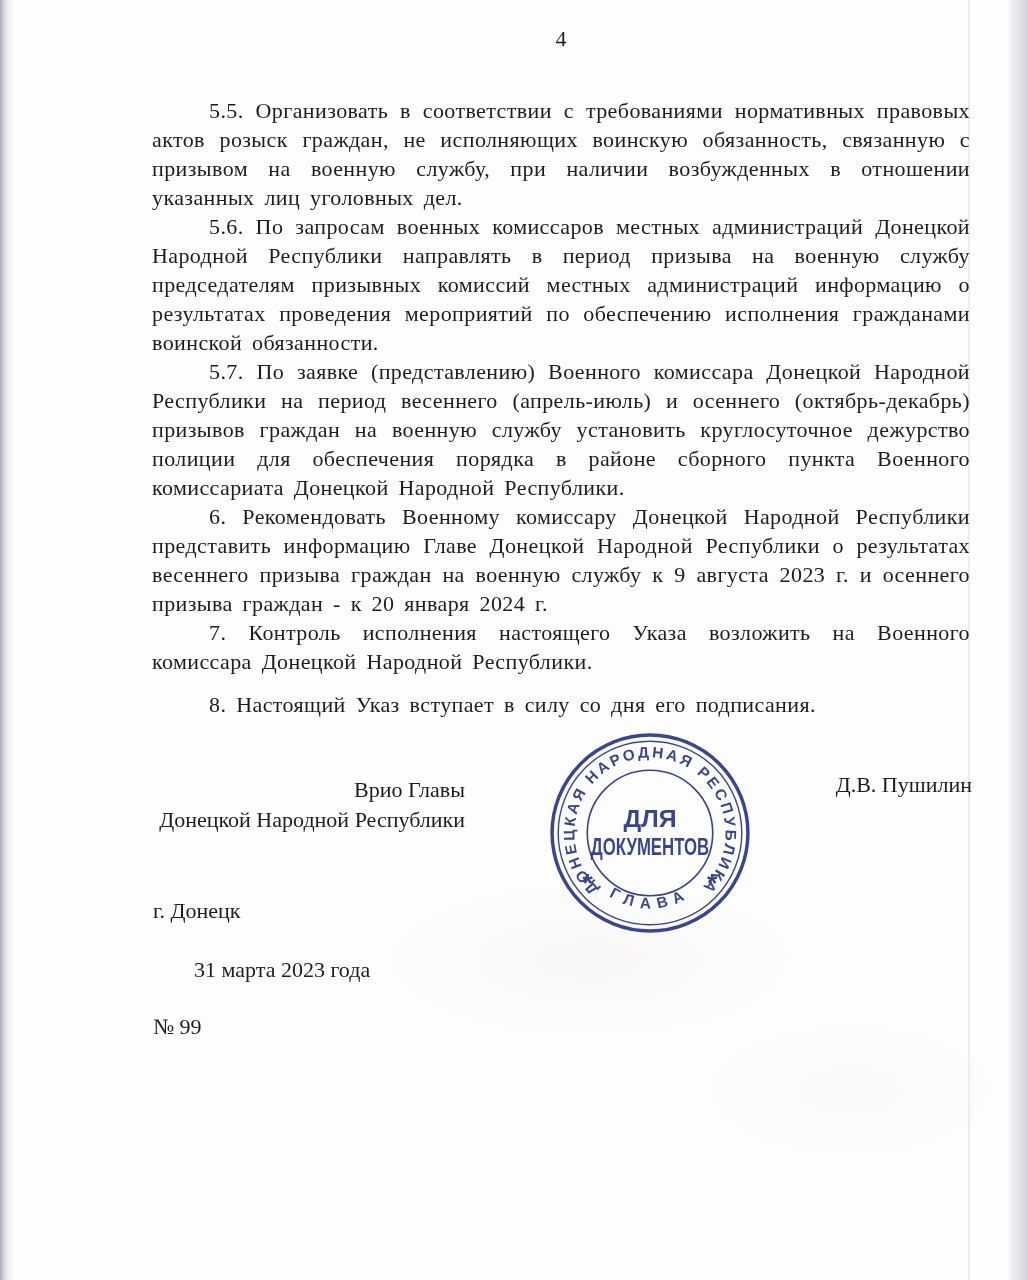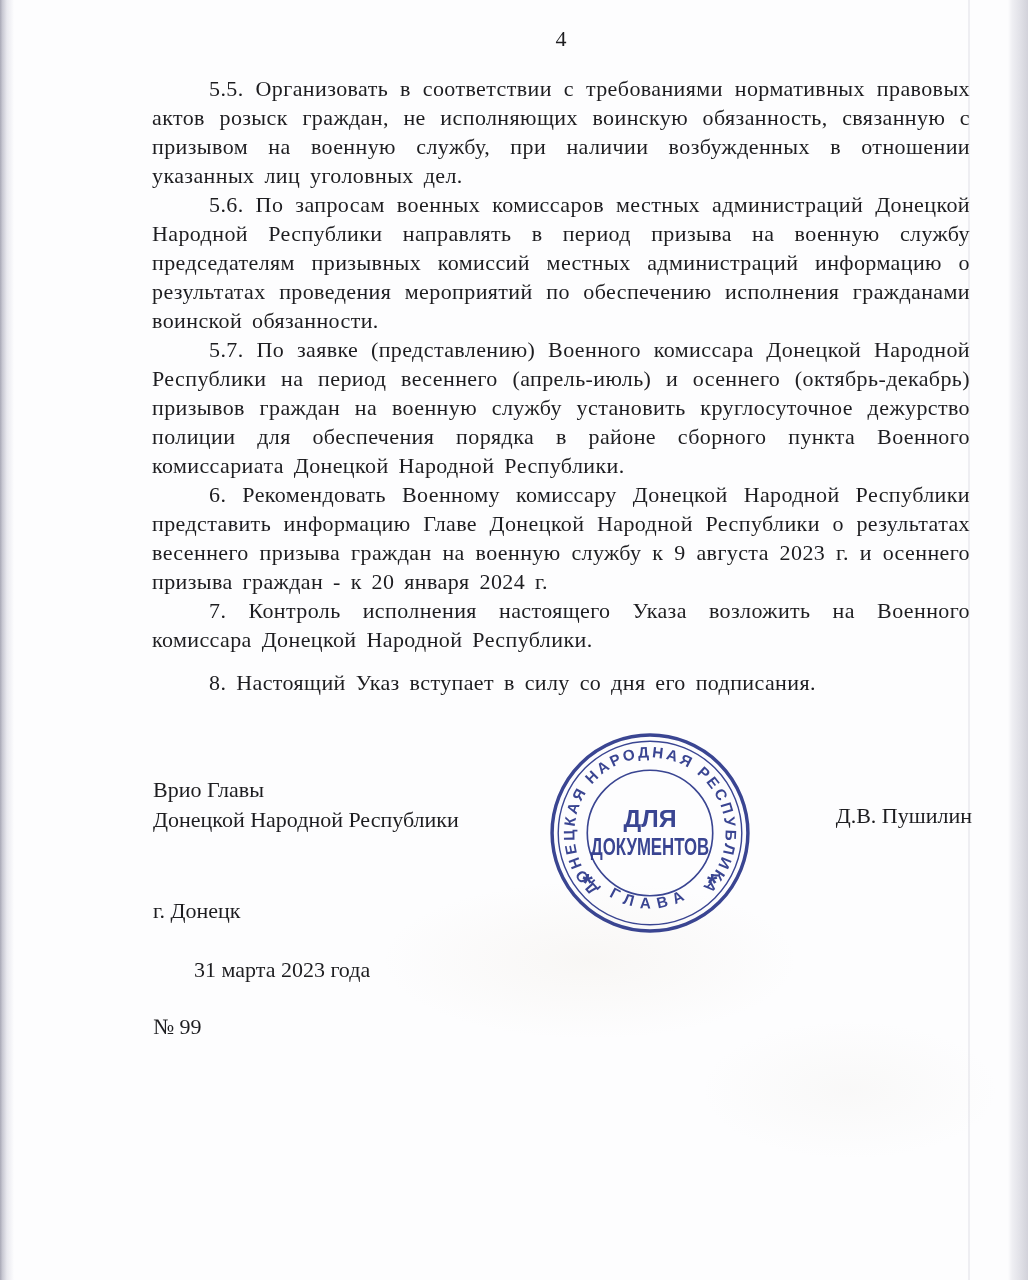--- a/index.html
+++ b/index.html
@@ -34,35 +34,35 @@
     position: absolute; left: 700px; top: 1020px; width: 300px; height: 140px;
     background: radial-gradient(ellipse at center, rgba(200,195,180,0.08), rgba(200,195,180,0) 70%);
   }
 
   .page-number {
     position: absolute; left: 152px; width: 818px; top: 26px;
     text-align: center; font-size: 22px;
   }
 
   .content {
-    position: absolute; left: 152px; top: 74px; width: 818px;
+    position: absolute; left: 152px; top: 96px; width: 818px;
     font-size: 22px; line-height: 29px;
     text-align: justify;
     letter-spacing: 0.4px; word-spacing: 4px;
   }
   .content p { margin: 0; text-indent: 57px; }
   .content p.gap-lg { }
   .content p.gap-md { margin-top: 14px; }
 
   .signature-position {
     position: absolute; left: 153px; top: 775px; width: 312px;
-    text-align: left; font-size: 22px; line-height: 30px;
+    text-align: right; font-size: 22px; line-height: 30px;
   }
   .signature-name {
-    position: absolute; right: 56px; top: 803px; width: 220px;
+    position: absolute; right: 56px; top: 772px; width: 220px;
     text-align: right; font-size: 22px;
   }
 
   .stamp {
     position: absolute; left: 548px; top: 731px; width: 204px; height: 204px;
   }
   .stamp svg { display: block; }
 
   .footer-city   { position: absolute; left: 153px; top: 898px;  font-size: 22px; text-align: center; }
   .footer-date   { position: absolute; left: 153px; top: 957px;  font-size: 22px; margin-left: 41px; }

